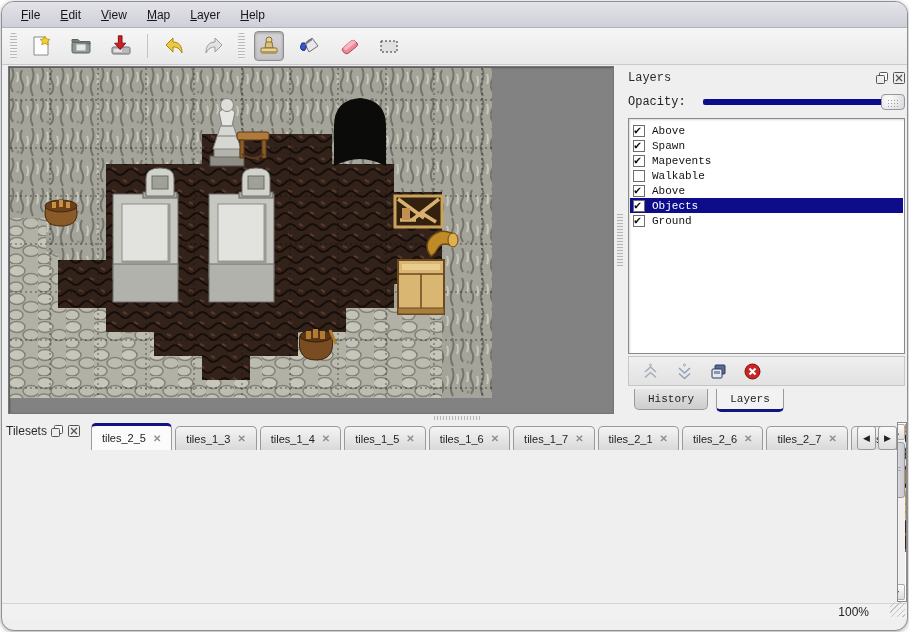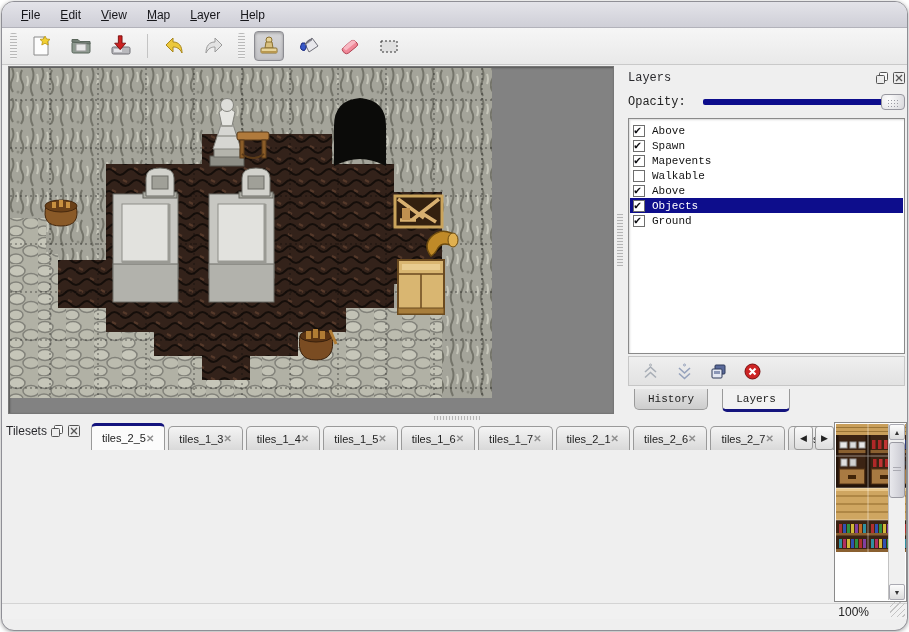--- a/index.html
+++ b/index.html
@@ -90,40 +90,40 @@
   .layer-row.checked .cb::after {
     content:"✔"; position:absolute; left:0px; top:-3px; font-size:12px; color:#101014;
   }
   .layer-row.selected { background:#0d0d8c; color:#fff; }
   .layer-row.selected .cb { background:#fff; }
   .layer-actions {
     height:30px; margin-top:2px; background:linear-gradient(#efefef,#e2e2e2);
     border:1px solid #c6c6c6; display:flex; align-items:center; gap:16px; padding:0 12px;
   }
   .layer-act-btn { width:18px; height:18px; display:flex; align-items:center; justify-content:center; }
-  .dock-tabs { height:25px; display:flex; align-items:flex-start; padding-left:6px; gap:14px; margin-top:3px; }
+  .dock-tabs { height:25px; display:flex; align-items:flex-start; padding-left:6px; gap:8px; margin-top:3px; }
   .b-tab {
     height:21px; padding:0 13px; font-size:11px; color:#222;
     background:linear-gradient(#e6e6e6,#cdcdcd);
     border:1px solid #9a9a9a; border-top:none; border-radius:0 0 5px 5px;
     display:flex; align-items:center;
   }
   .b-tab.active { background:#f2f2f2; border-bottom:3px solid #14147e; height:23px; }
   
   .tilesets-dock {
     position:absolute; left:4px; top:420px; width:901px; height:180px;
     display:flex; flex-direction:row;
   }
   .ts-head { height:17px; display:flex; align-items:center; }
   .ts-tabbar { height:28px; display:flex; align-items:flex-end; padding-left:10px; position:relative; }
   .ts-tab {
     height:24px; padding:0 10px; margin-right:3px; font-size:11px; color:#222;
     background:linear-gradient(#f4f4f4,#d9d9d9);
     border:1px solid #9a9a9a; border-bottom:none; border-radius:5px 5px 0 0;
-    display:flex; align-items:center; 
+    display:flex; align-items:center; gap:7px;
   }
   .ts-tab.active {
     background:#fbfbfb; height:27px; border-top:3px solid #14147e; z-index:2;
   }
   .ts-tab.truncated { max-width:46px; overflow:hidden; margin-right:0; }
   .tab-close { font-size:10px; color:#8f8f8f; font-weight:bold; }
   .tab-scrolls { position:absolute; right:0; bottom:0; display:flex; }
   .tab-scroll {
     width:19px; height:24px; border:1px solid #9a9a9a; margin-left:2px;
     background:linear-gradient(#fafafa,#dedede); border-radius:3px;

